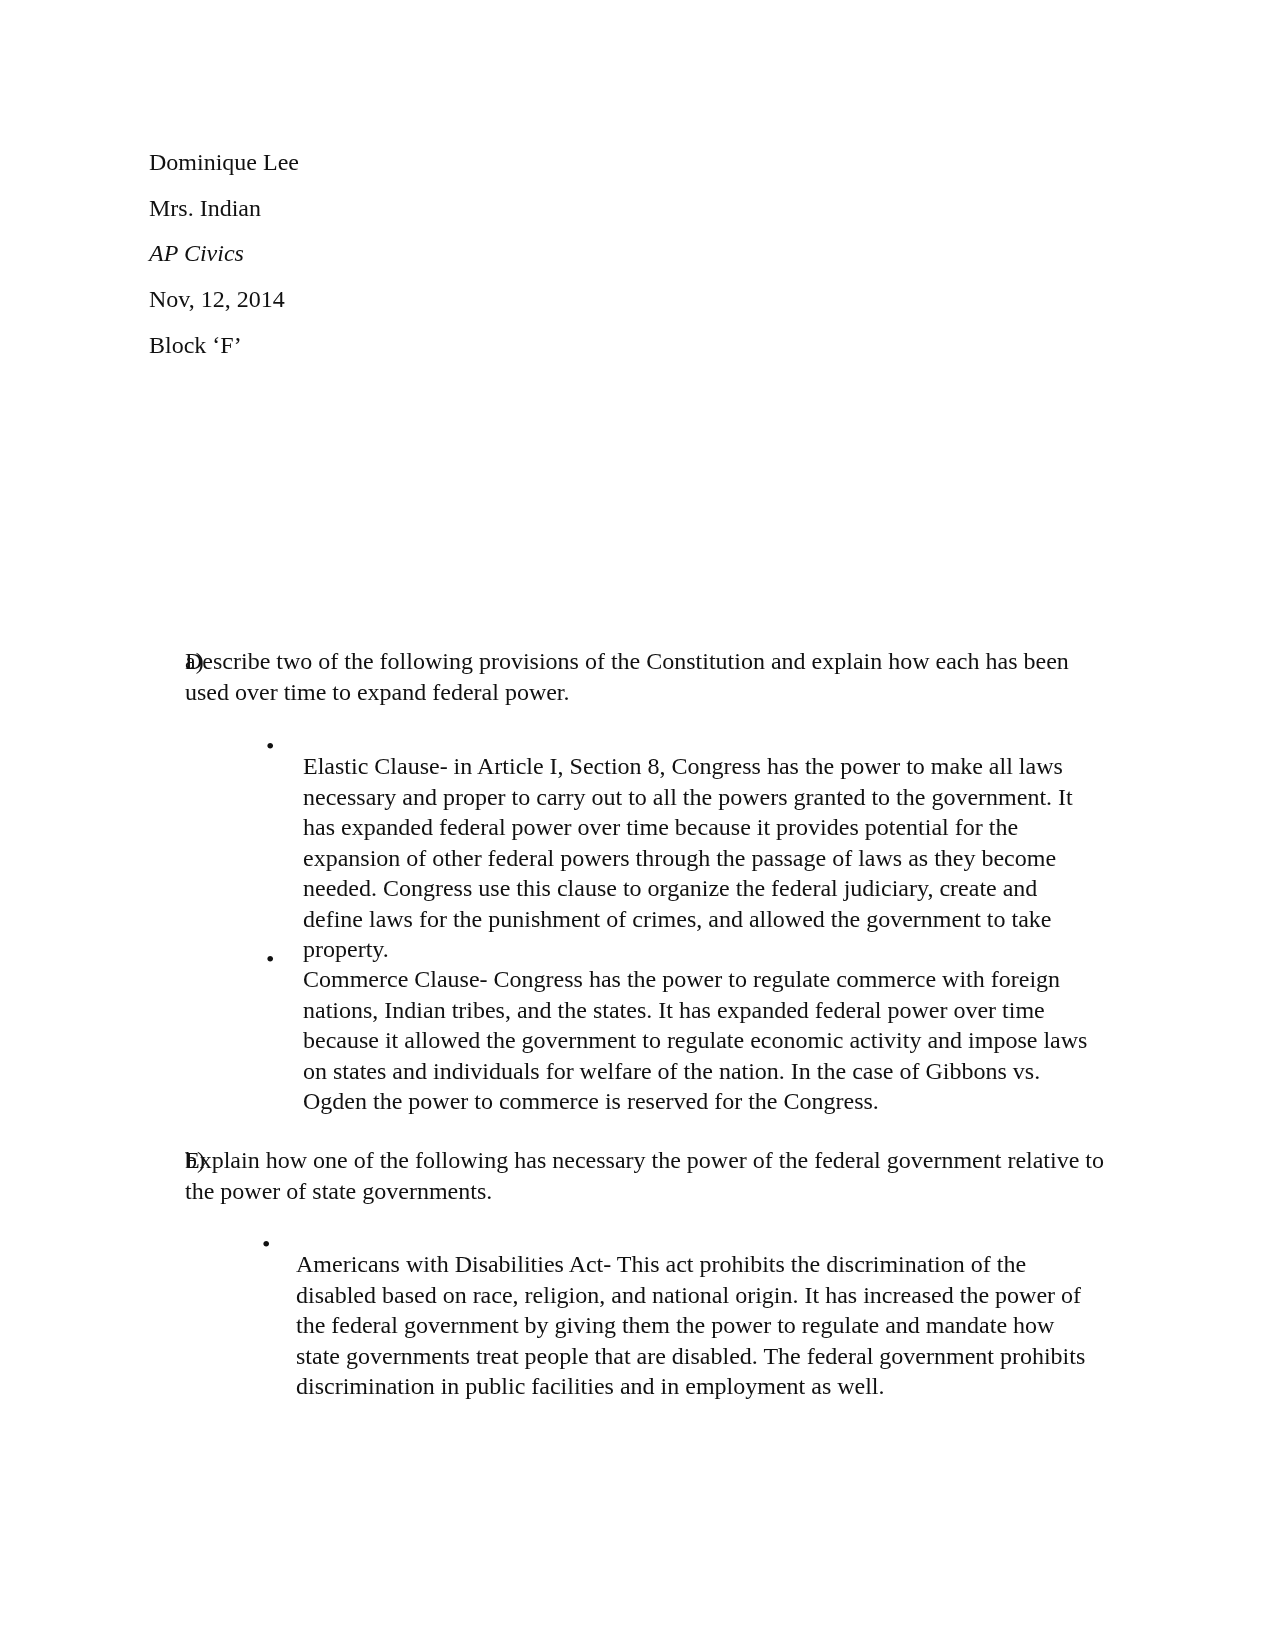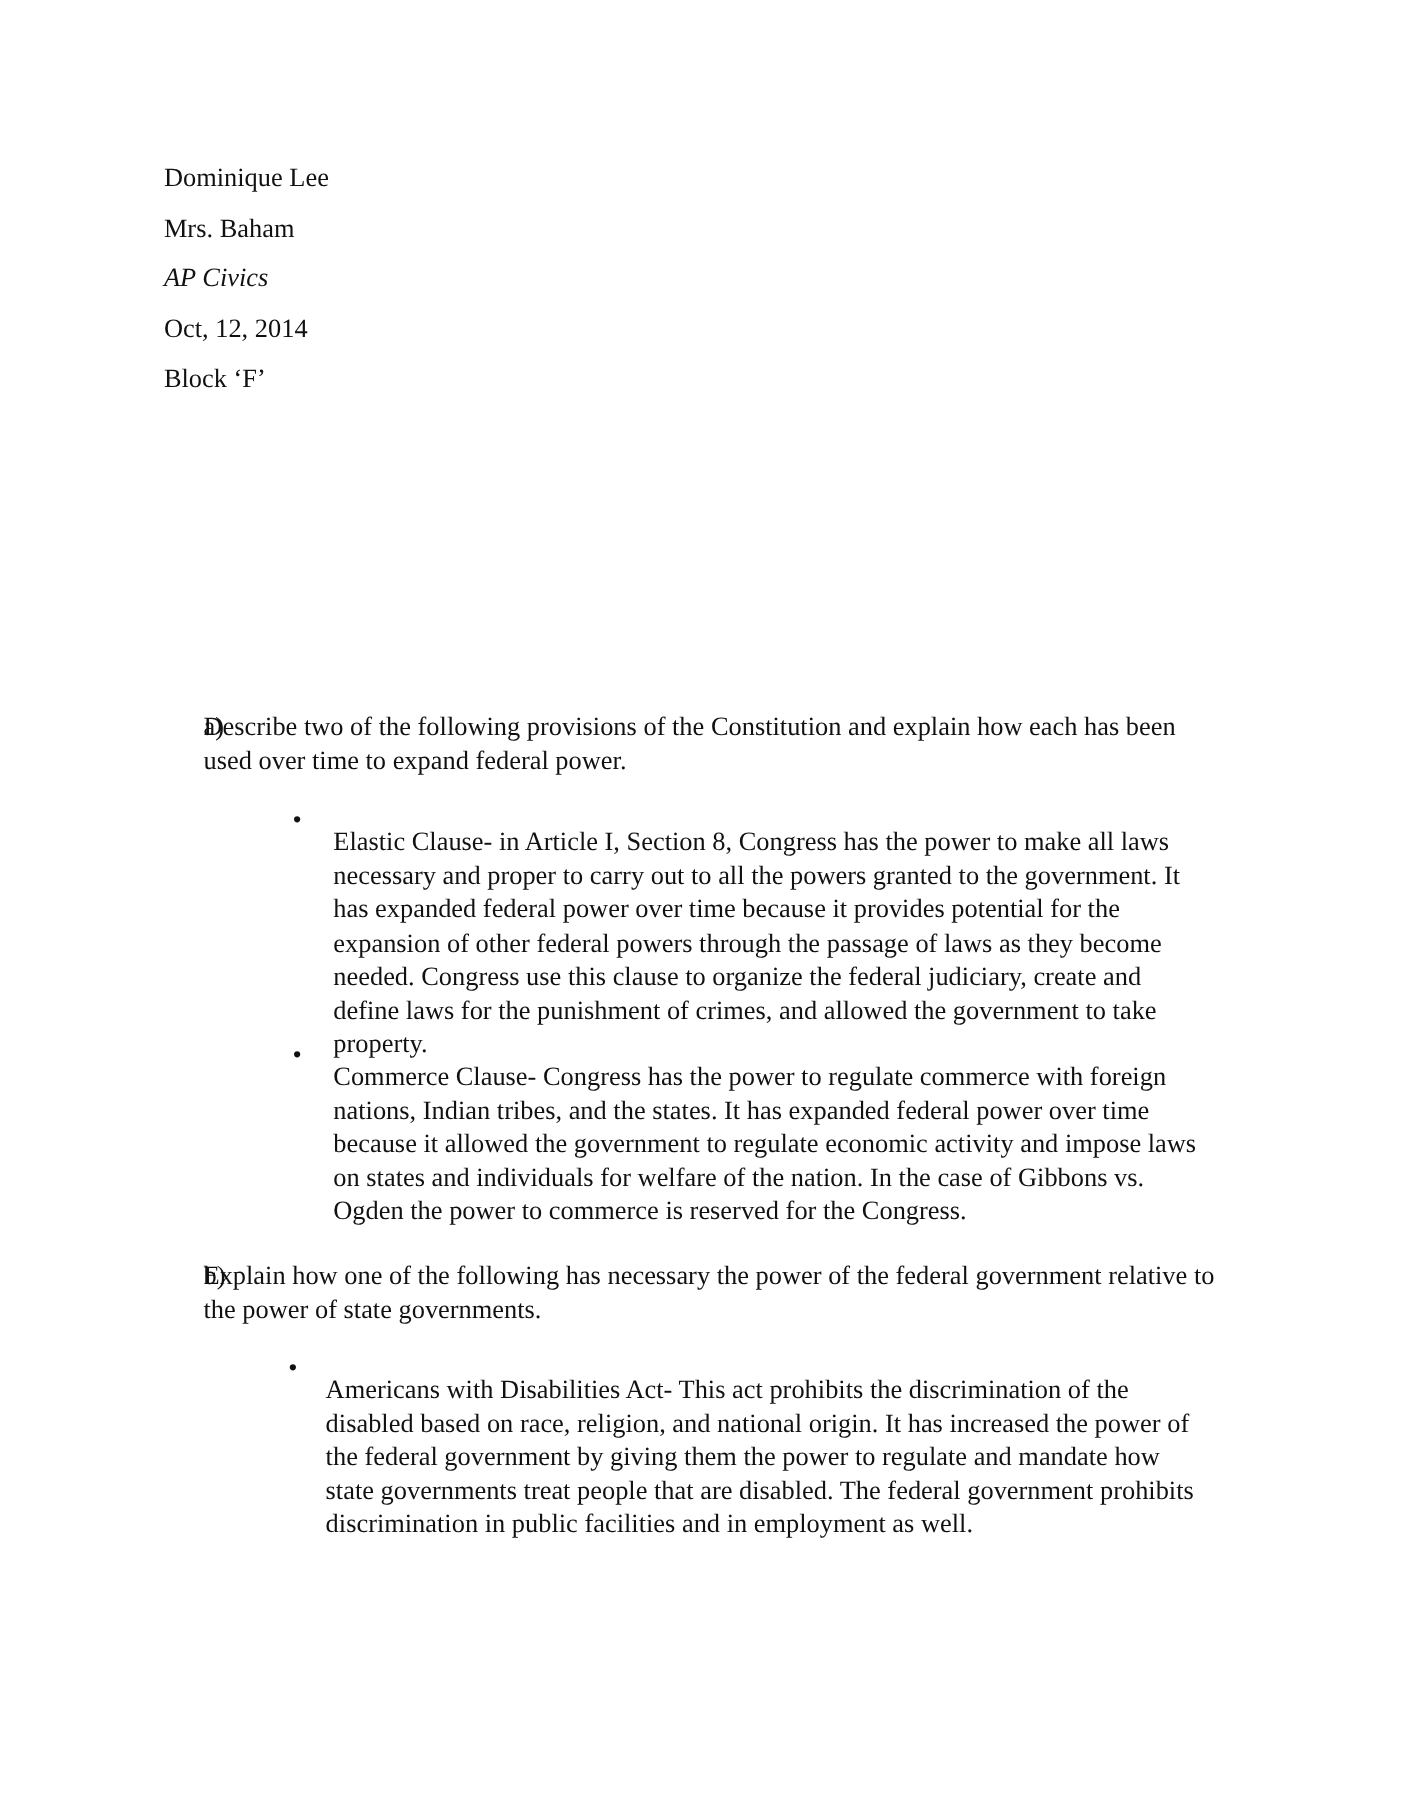--- a/index.html
+++ b/index.html
@@ -15,23 +15,23 @@
   .bul { position: absolute; width: 830px; line-height: 30.5px; }
   .bul .dot { position: absolute; left: 0; top: 0; }
   .bul .btext { display: block; margin-top: 20px; }
 </style>
 </head>
 <body>
 
 <div class="page">
 
   <div class="hdr-line" style="top:148px;">Dominique Lee</div>
-  <div class="hdr-line" style="top:194px;">Mrs. Baham</div>
+  <div class="hdr-line" style="top:194px;">Mrs. Indian</div>
   <div class="hdr-line" style="top:239px;font-style:italic;">AP Civics</div>
-  <div class="hdr-line" style="top:285px;">Oct, 12, 2014</div>
+  <div class="hdr-line" style="top:285px;">Nov, 12, 2014</div>
   <div class="hdr-line" style="top:331px;">Block ‘F’</div>
 
 
 
   <div class="q" style="top:646px;">
     <span class="lbl">a)</span>
     <div class="qtext">Describe two of the following provisions of the Constitution and explain how each has been used over time to expand federal power.</div>
   </div>
 
   <div class="bul" style="left:266px; top:731px;">

